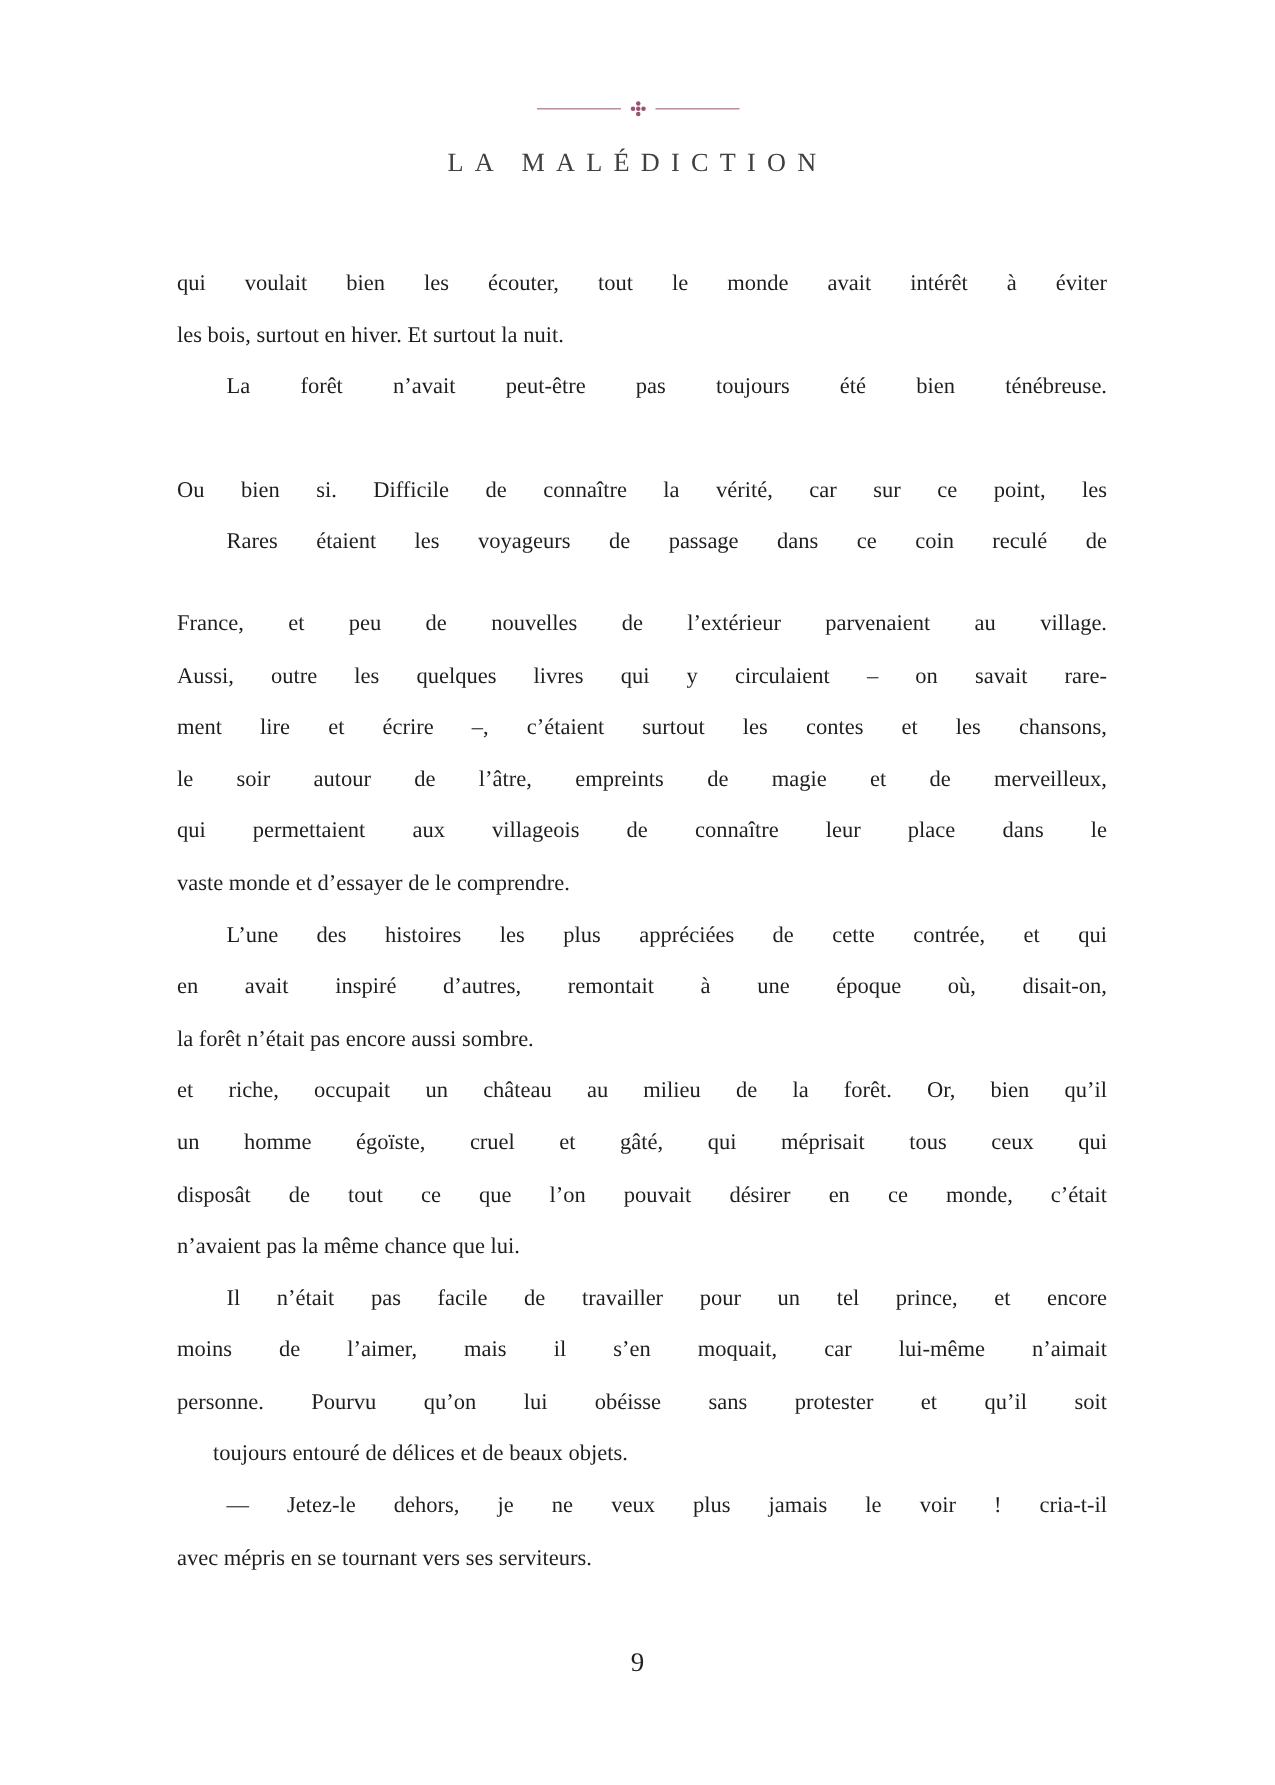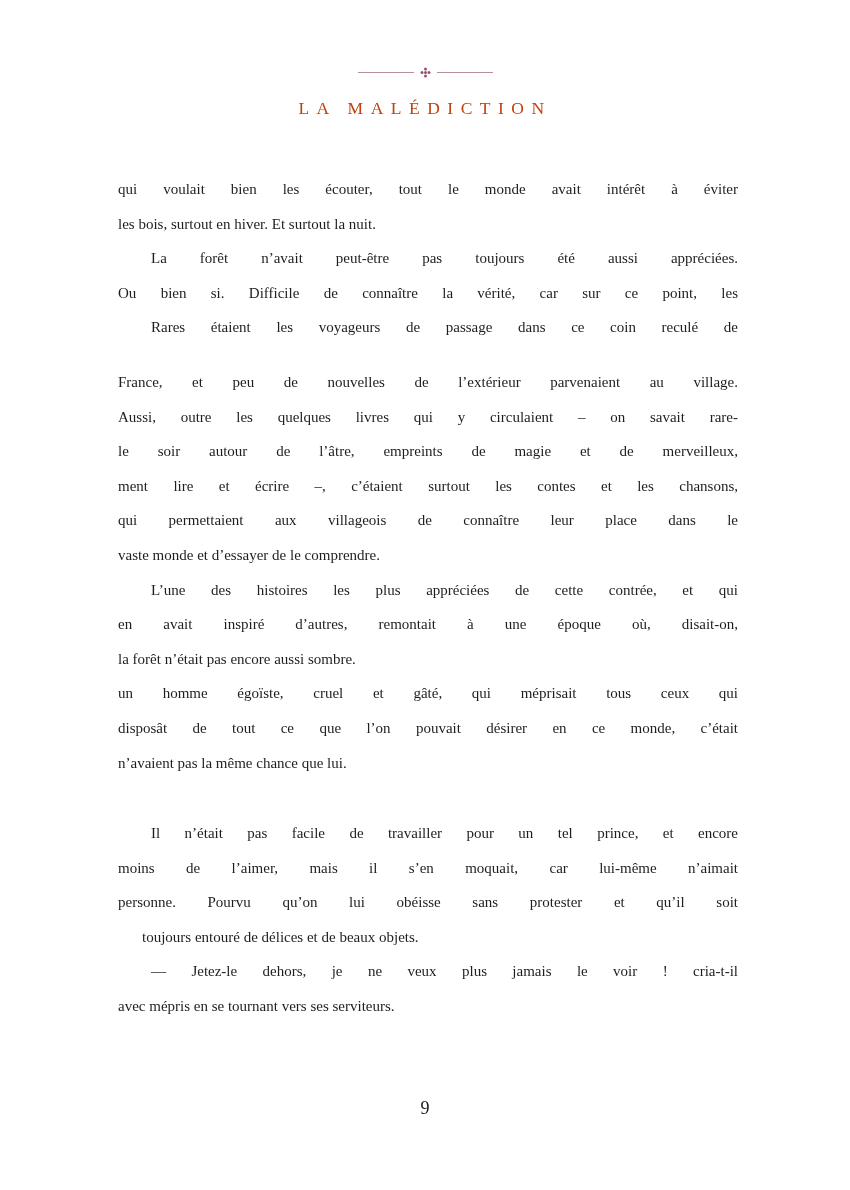--- a/index.html
+++ b/index.html
@@ -44,21 +44,21 @@
     box-shadow:
       0 -3.5px 0 #9a5174,
       0 3.5px 0 #9a5174,
       -3.5px 0 0 #9a5174,
       3.5px 0 0 #9a5174;
   }
   .chapter-title {
     margin-top: 19px;
     font-size: 17.5px;
     letter-spacing: 7.5px;
-    color: #c2410c;
+    color: #404040;
     font-weight: normal;
   }
   
   .body-text {
     position: absolute;
     top: 172px;
     left: 118px;
     width: 620px;
     font-size: 15px;
     line-height: 34.6px;
@@ -104,48 +104,49 @@
   </div>
 
   <div class="body-text">
 
     <p class="para">
       <span class="line first" style="display: block;">qui voulait bien les écouter, tout le monde avait intérêt à éviter</span>
       <span class="line last" style="display: block;">les bois, surtout en hiver. Et surtout la nuit.</span>
     </p>
 
     <p class="para indent">
-      <span class="line first" style="display: block;">La forêt n’avait peut-être pas toujours été aussi appréciées.</span>
-      <span class="line" style="display: block;">Ou bien si. Difficile de connaître la vérité, car sur ce point, les</span>
+      <span class="line first" style="display: block;">La forêt n’avait peut-être pas toujours été bien ténébreuse.</span>
+      <span class="line" style="display: block; margin-top: 34px;">Ou bien si. Difficile de connaître la vérité, car sur ce point, les</span>
     </p>
 
     <p class="para indent">
       <span class="line first" style="display: block;">Rares étaient les voyageurs de passage dans ce coin reculé de</span>
       <span class="line" style="display: block; margin-top: 20px;">France, et peu de nouvelles de l’extérieur parvenaient au village.</span>
       <span class="line" style="display: block;">Aussi, outre les quelques livres qui y circulaient – on savait rare-</span>
+      <span class="line" style="display: block;">ment lire et écrire –, c’étaient surtout les contes et les chansons,</span>
       <span class="line" style="display: block;">le soir autour de l’âtre, empreints de magie et de merveilleux,</span>
-      <span class="line" style="display: block;">ment lire et écrire –, c’étaient surtout les contes et les chansons,</span>
       <span class="line" style="display: block;">qui permettaient aux villageois de connaître leur place dans le</span>
       <span class="line last" style="display: block;">vaste monde et d’essayer de le comprendre.</span>
     </p>
 
     <p class="para indent">
       <span class="line first" style="display: block;">L’une des histoires les plus appréciées de cette contrée, et qui</span>
       <span class="line" style="display: block;">en avait inspiré d’autres, remontait à une époque où, disait-on,</span>
       <span class="line last" style="display: block;">la forêt n’était pas encore aussi sombre.</span>
     </p>
 
     <p class="para indent">
+      <span class="line" style="display: block;">et riche, occupait un château au milieu de la forêt. Or, bien qu’il</span>
       <span class="line" style="display: block;">un homme égoïste, cruel et gâté, qui méprisait tous ceux qui</span>
       <span class="line" style="display: block;">disposât de tout ce que l’on pouvait désirer en ce monde, c’était</span>
       <span class="line last" style="display: block;">n’avaient pas la même chance que lui.</span>
     </p>
 
     <p class="para indent">
-      <span class="line first" style="display: block; margin-top: 36px;">Il n’était pas facile de travailler pour un tel prince, et encore</span>
+      <span class="line first" style="display: block;">Il n’était pas facile de travailler pour un tel prince, et encore</span>
       <span class="line" style="display: block;">moins de l’aimer, mais il s’en moquait, car lui-même n’aimait</span>
       <span class="line" style="display: block;">personne. Pourvu qu’on lui obéisse sans protester et qu’il soit</span>
       <span class="line last" style="display: block; margin-left: 24px;">toujours entouré de délices et de beaux objets.</span>
     </p>
 
     <p class="para indent">
       <span class="line first" style="display: block;">— Jetez-le dehors, je ne veux plus jamais le voir ! cria-t-il</span>
       <span class="line last" style="display: block;">avec mépris en se tournant vers ses serviteurs.</span>
     </p>
 

